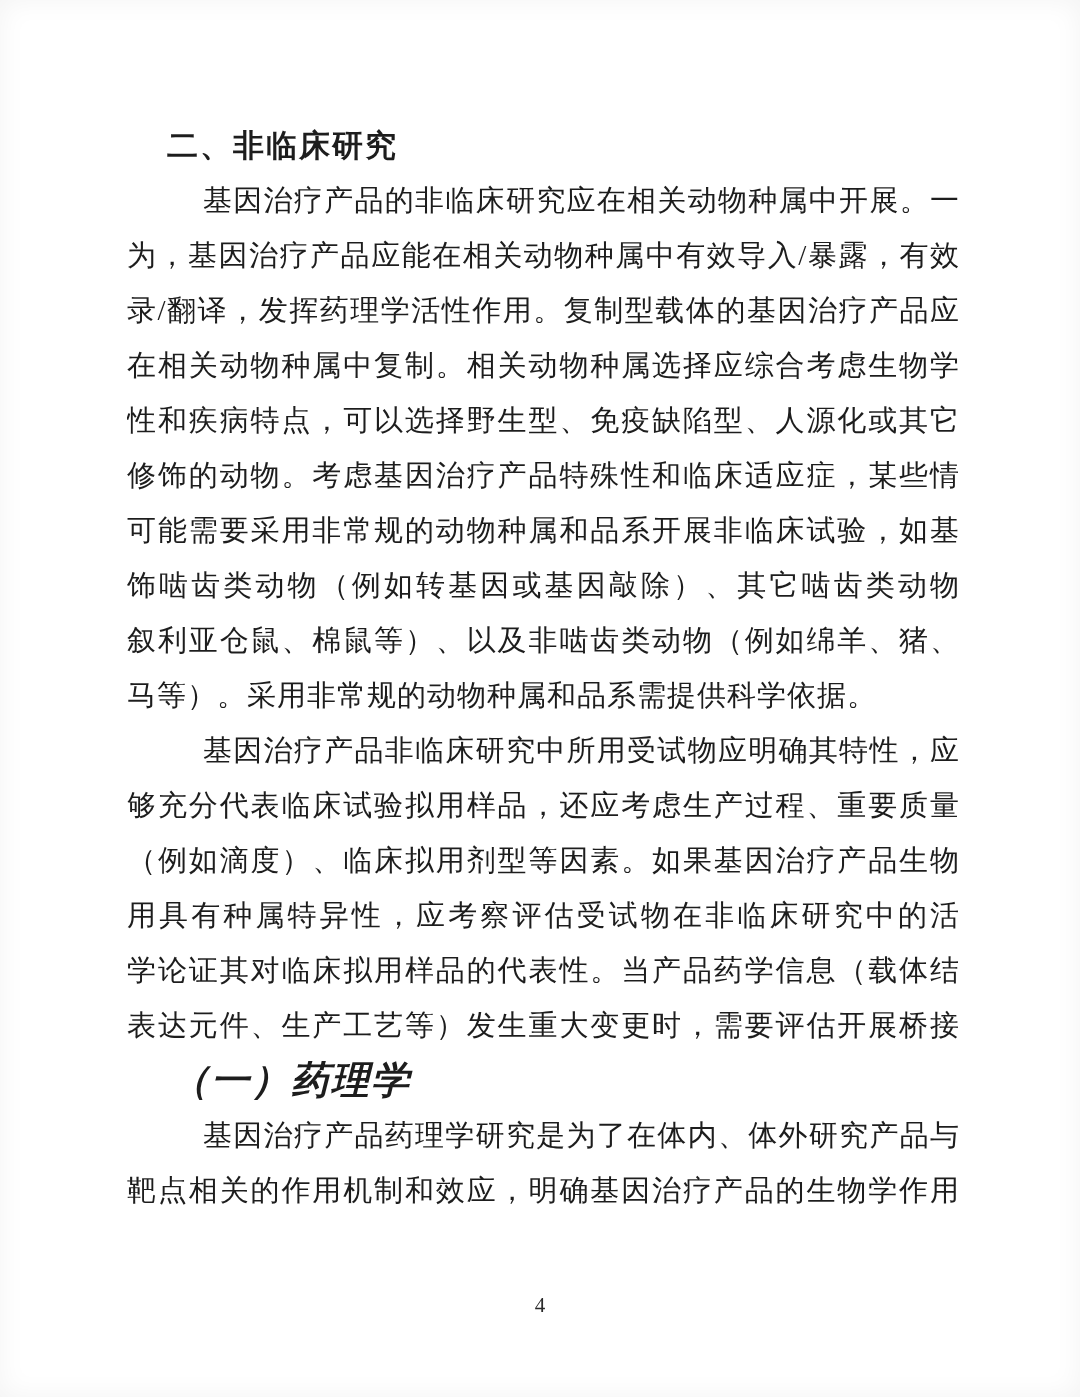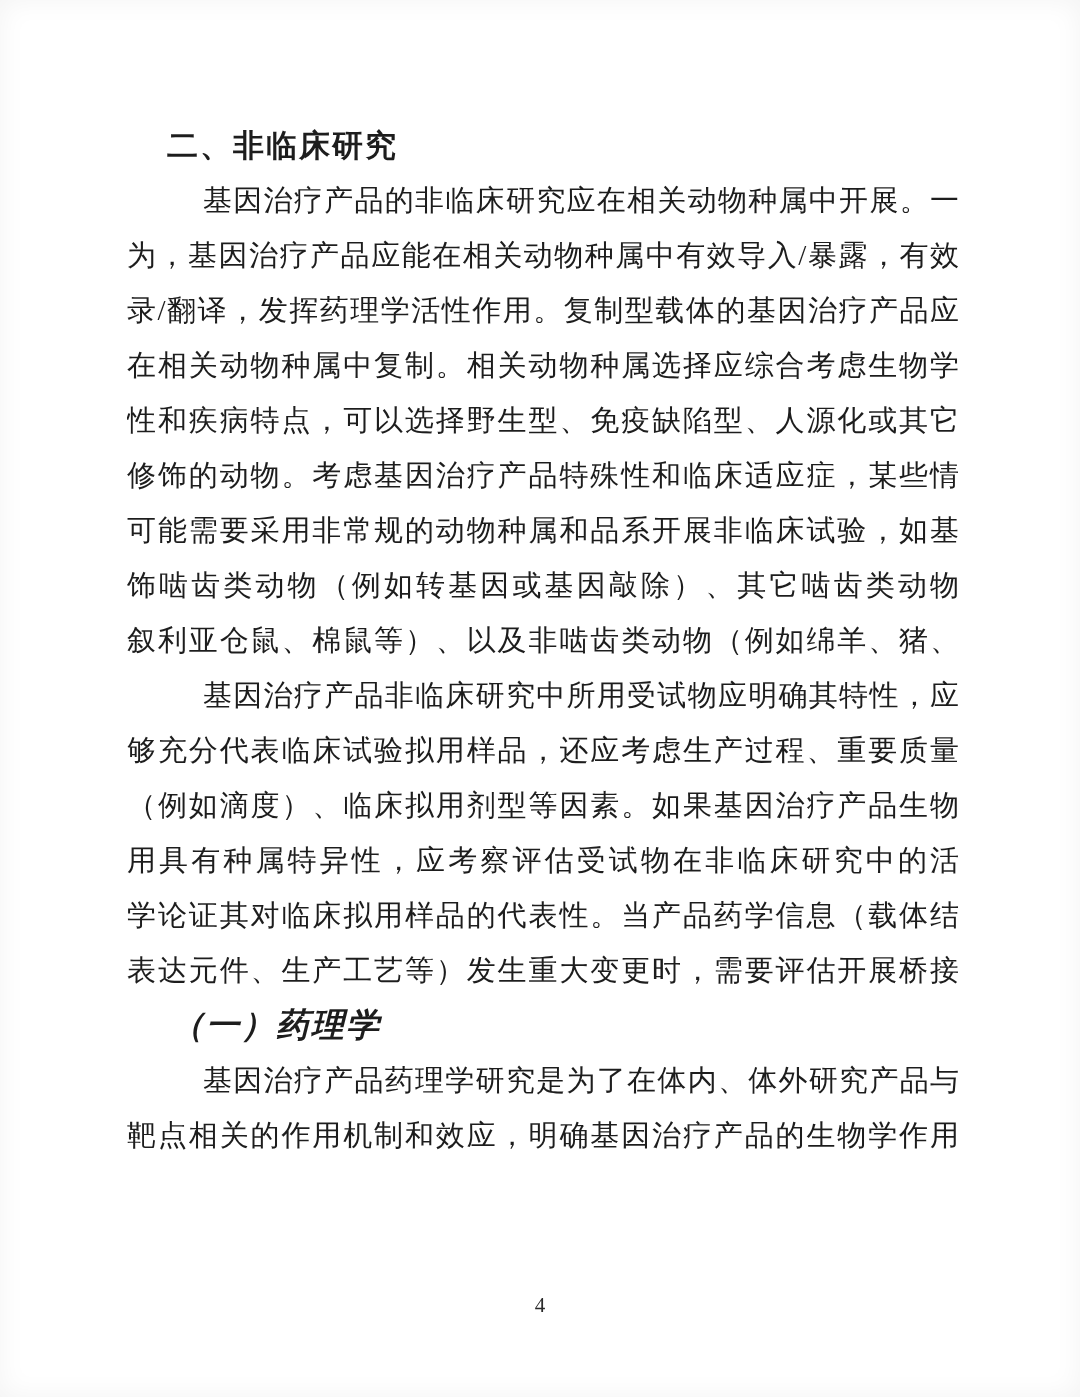--- a/index.html
+++ b/index.html
@@ -39,21 +39,21 @@
     font-weight:bold;
     font-size:31px;
     text-align:center;
     text-align-last:left;
     padding-left:40px;
     letter-spacing:2px;
   }
   .line.h2{
     font-weight:bold;
     font-style:italic;
-    font-size:33px;
+    font-size:38px;
     text-align:left;
     text-align-last:left;
     padding-left:44px;
     letter-spacing:2px;
   }
   .page-number{
     position:absolute;
     left:0;
     width:1080px;
     top:1284px;
@@ -72,20 +72,21 @@
       <div class="line h1">二、非临床研究</div>
       <div class="line body indent">基因治疗产品的非临床研究应在相关动物种属中开展。一般认</div>
       <div class="line body">为，基因治疗产品应能在相关动物种属中有效导入/暴露，有效转</div>
       <div class="line body">录/翻译，发挥药理学活性作用。复制型载体的基因治疗产品应可</div>
       <div class="line body">在相关动物种属中复制。相关动物种属选择应综合考虑生物学反应</div>
       <div class="line body">性和疾病特点，可以选择野生型、免疫缺陷型、人源化或其它基因</div>
       <div class="line body">修饰的动物。考虑基因治疗产品特殊性和临床适应症，某些情况下</div>
       <div class="line body">可能需要采用非常规的动物种属和品系开展非临床试验，如基因修</div>
       <div class="line body">饰啮齿类动物（例如转基因或基因敲除）、其它啮齿类动物（例如</div>
       <div class="line body">叙利亚仓鼠、棉鼠等）、以及非啮齿类动物（例如绵羊、猪、山羊、</div>
+      <div class="line body plast">马等）。采用非常规的动物种属和品系需提供科学依据。</div>
       <div class="line body indent">基因治疗产品非临床研究中所用受试物应明确其特性，应该能</div>
       <div class="line body">够充分代表临床试验拟用样品，还应考虑生产过程、重要质量特征</div>
       <div class="line body">（例如滴度）、临床拟用剂型等因素。如果基因治疗产品生物学作</div>
       <div class="line body">用具有种属特异性，应考察评估受试物在非临床研究中的活性，科</div>
       <div class="line body">学论证其对临床拟用样品的代表性。当产品药学信息（载体结构、</div>
       <div class="line body">表达元件、生产工艺等）发生重大变更时，需要评估开展桥接研究</div>
       <div class="line h2">（一）药理学</div>
       <div class="line body indent">基因治疗产品药理学研究是为了在体内、体外研究产品与治疗</div>
       <div class="line body">靶点相关的作用机制和效应，明确基因治疗产品的生物学作用特点，</div>
     </div>

